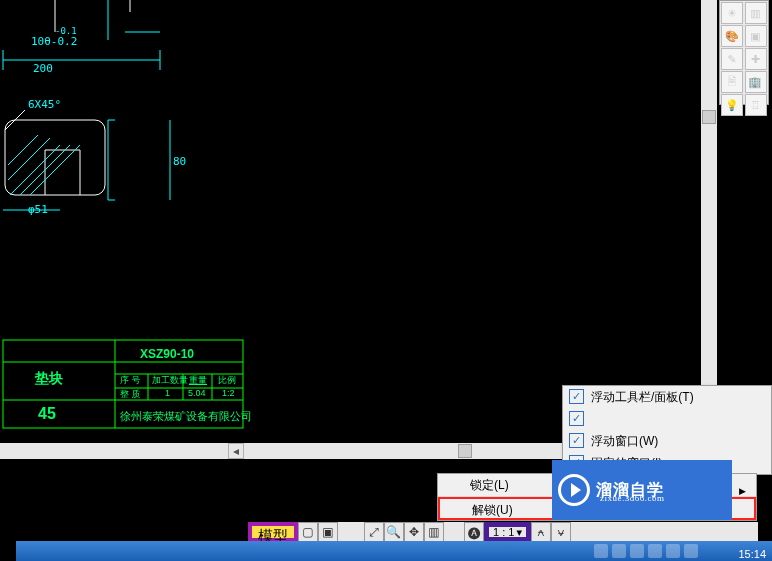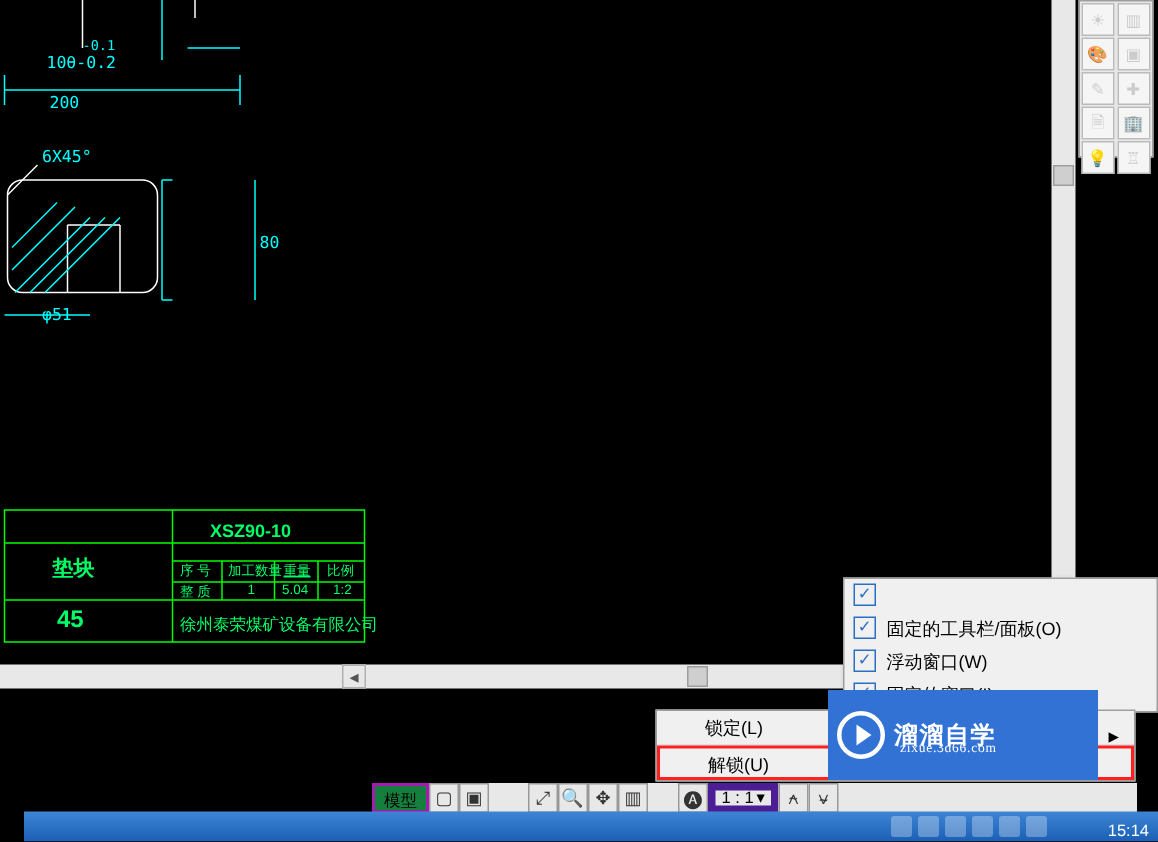--- a/index.html
+++ b/index.html
@@ -89,22 +89,22 @@
   .watermark .play::after{
     content:''; border-left:10px solid #fff; border-top:7px solid transparent;
     border-bottom:7px solid transparent; margin-left:3px;
   }
   .watermark .sub { position:absolute; left:48px; top:33px; font-size:9px; font-weight:normal; letter-spacing:0.5px;font-family:Liberation Serif, serif;}
   .status-tabs {
     position:absolute; left:248px; top:522px; height:20px; width:510px;
     background:#e8e8e8; display:flex; align-items:center;
   }
   .status-tabs .tab {
-    height:20px; padding:0 6px; line-height:20px; border:2px solid #a21caf;
-    background:#15803d; color:#000; font-size:11px;
+    height:20px; padding:0 6px; line-height:20px; border:4px solid #a21caf;
+    background:#fde047; color:#000; font-size:15px;
   }
   .status-tabs .icon-btn {
     width:20px; height:20px; border:1px solid #999; background:#e8e8e8;
     display:flex; align-items:center; justify-content:center; color:#333;
   }
   .status-tabs .scale-btn {
     height:20px; padding:0 4px; border:5px solid #4c1d95; background:#e8e8e8;
     line-height:18px; font-size:11px; color:#000; display:flex; align-items:center; gap:2px;
   }
   .taskbar {
@@ -201,24 +201,24 @@
   <div class="tb-btn">✚</div>
   <div class="tb-btn">🗎</div>
   <div class="tb-btn">🏢</div>
   <div class="tb-btn">💡</div>
   <div class="tb-btn">♖</div>
 </div>
 
 <div class="context-menu">
   <div class="cm-item">
     <span class="check">✓</span>
-  </div>
-  <div class="cm-item">
-    <span class="check">✓</span>
-    <span>固定的工具栏/面板(O)</span>
+    <span>浮动工具栏/面板(T)</span>
+  </div>
+  <div class="cm-item">
+    <span class="check">✓</span>
   </div>
   <div class="cm-item">
     <span class="check">✓</span>
     <span>浮动窗口(W)</span>
   </div>
   <div class="cm-item">
     <span class="check">✓</span>
     <span>固定的窗口(I)</span>
   </div>
 </div>

